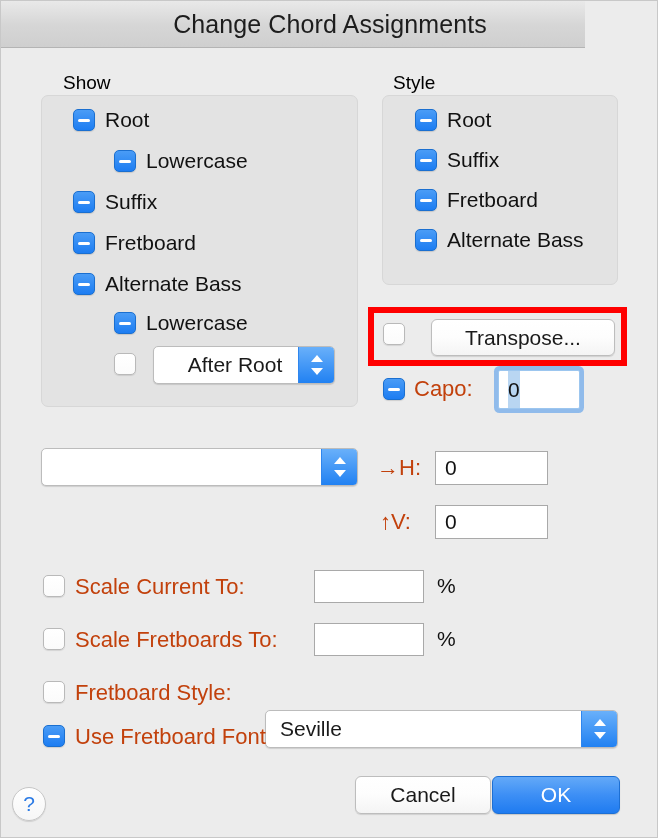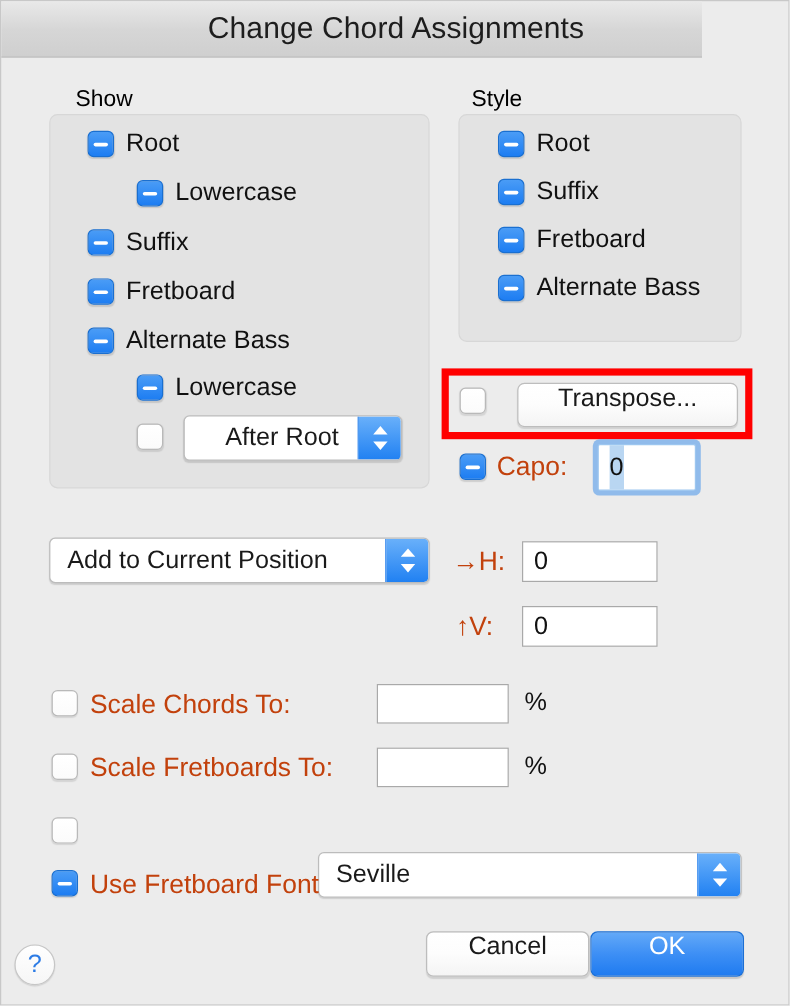--- a/index.html
+++ b/index.html
@@ -187,21 +187,21 @@
     box-sizing: border-box;
     pointer-events: none;
   }
 
   
   .btn {
     position: absolute;
     border-radius: 6px;
     box-sizing: border-box;
     display: flex;
-    align-items: flex-start;
+    align-items: center;
     justify-content: center;
     font-size: 21px;
     white-space: nowrap;
   }
   .btn.plain {
     background: linear-gradient(to bottom, #ffffff 0%, #fdfdfd 48%, #f4f4f4 100%);
     border: 1px solid #bdbdbd;
     color: #1a1a1a;
     box-shadow: 0 1px 1px rgba(0,0,0,0.12);
   }
@@ -296,52 +296,52 @@
   </div>
   <div class="redbox" style="left:367px; top:306px; width:259px; height:59px;"></div>
 
   <div class="cb mixed" style="left:382px; top:377px;"></div>
   <div class="plain-label" style="left:413px; top:375px;">Capo:</div>
   <div class="textfield focused" style="left:497px; top:369px; width:82px; height:39px;">
     <div class="tval">0</div>
   </div>
 
   <div class="popup" style="left:40px; top:447px; width:317px; height:38px;">
-    <div class="ptext">Add to Current Position</div>
     <div class="arrowbox">
       <div class="chev up" style="top:8px;"></div>
       <div class="chev dn" style="top:21px;"></div>
     </div>
   </div>
 
   <div class="plain-label" style="left:376px; top:454px;">→H:</div>
   <div class="textfield" style="left:434px; top:450px; width:113px; height:34px;">
     <div class="tval">0</div>
   </div>
 
   <div class="plain-label" style="left:379px; top:508px;">↑V:</div>
   <div class="textfield" style="left:434px; top:504px; width:113px; height:34px;">
     <div class="tval">0</div>
   </div>
 
   <div class="cb off" style="left:42px; top:574px;"></div>
-  <div class="plain-label" style="left:74px; top:573px;">Scale Chords To:</div>
+  <div class="plain-label" style="left:74px; top:573px;">Scale Current To:</div>
   <div class="textfield" style="left:313px; top:569px; width:110px; height:33px;">
     <div class="tval"></div>
   </div>
   <div class="pct" style="left:436px; top:573px;">%</div>
 
   <div class="cb off" style="left:42px; top:627px;"></div>
   <div class="plain-label" style="left:74px; top:626px;">Scale Fretboards To:</div>
   <div class="textfield" style="left:313px; top:622px; width:110px; height:33px;">
     <div class="tval"></div>
   </div>
   <div class="pct" style="left:436px; top:626px;">%</div>
 
   <div class="cb off" style="left:42px; top:680px;"></div>
+  <div class="plain-label" style="left:74px; top:679px;">Fretboard Style:</div>
   <div class="popup" style="left:264px; top:673px; width:353px; height:38px;margin-top:36px;">
     <div class="ptext">Seville</div>
     <div class="arrowbox">
       <div class="chev up" style="top:8px;"></div>
       <div class="chev dn" style="top:21px;"></div>
     </div>
   </div>
 
   <div class="cb mixed" style="left:42px; top:724px;"></div>
   <div class="plain-label" style="left:74px; top:723px;">Use Fretboard Font</div>

